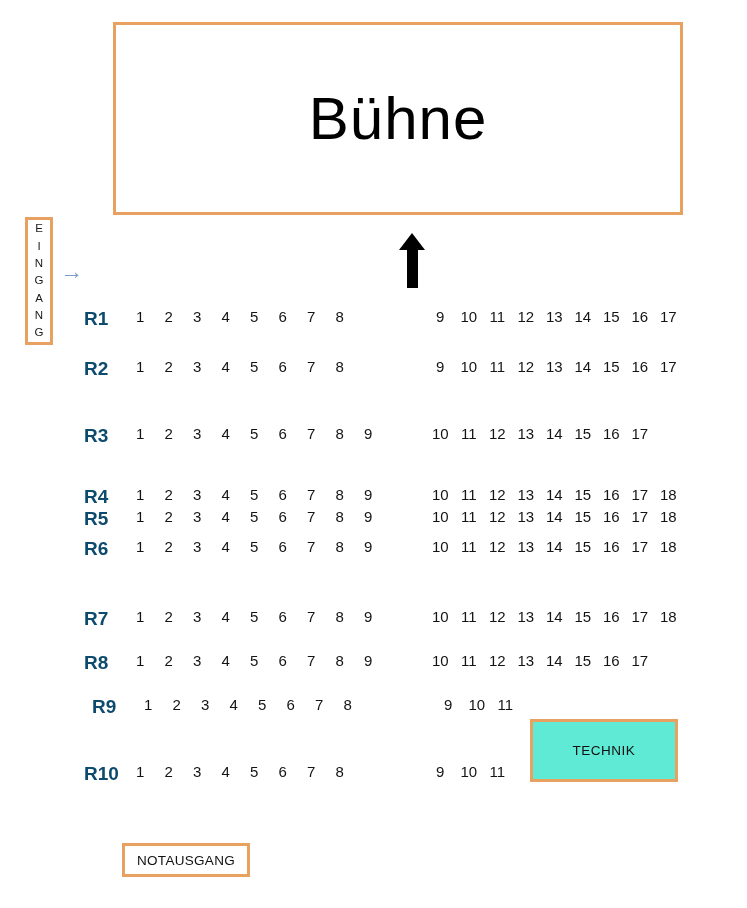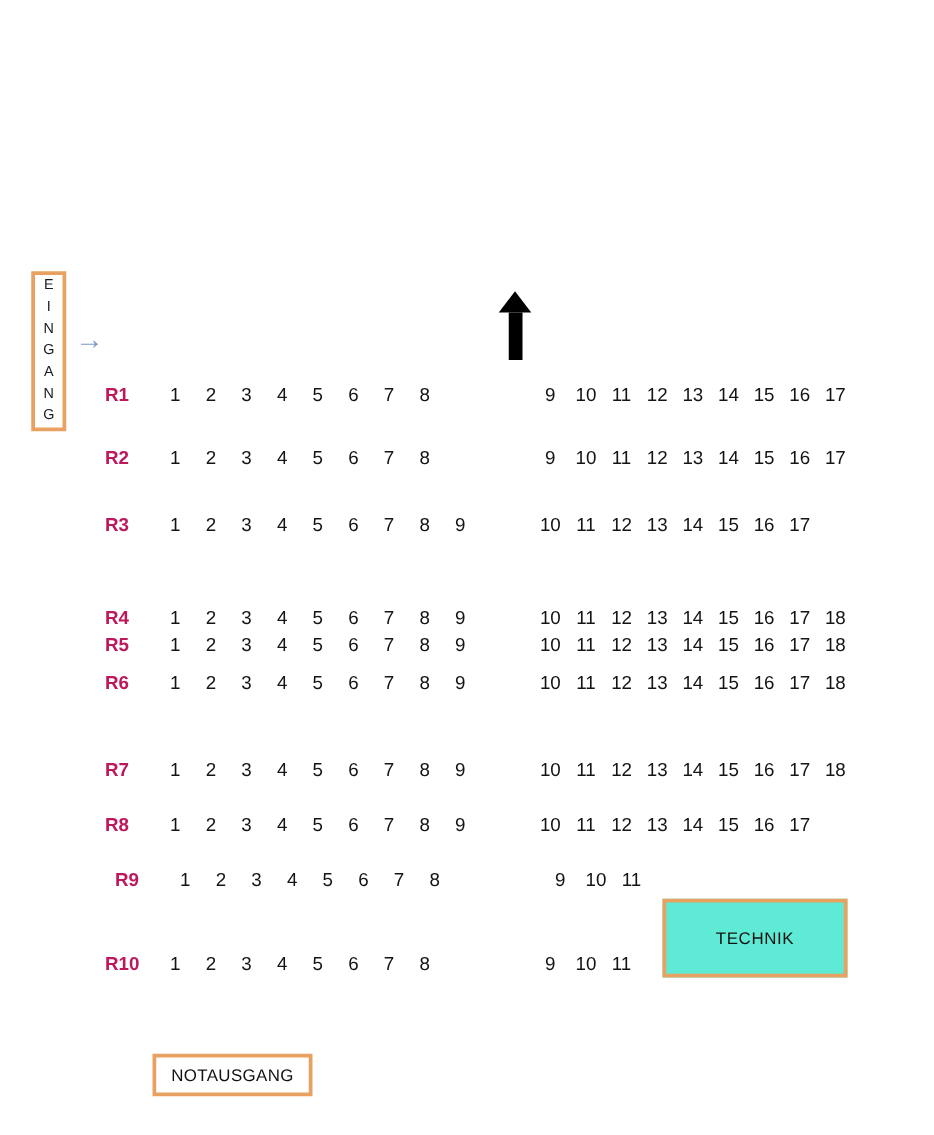--- a/index.html
+++ b/index.html
@@ -45,21 +45,21 @@
     width:0;height:0;margin:0 auto;
     border-left:13px solid transparent;
     border-right:13px solid transparent;
     border-bottom:17px solid var(--black-arrow,#000);
   }
   .stage-arrow .stem{width:11px;height:38px;background:var(--black-arrow,#000);margin:0 auto;}
   
   .seat-row{position:absolute;left:0;width:747px;height:20px;}
   .row-label{
     position:absolute;left:84px;top:0;width:44px;
-    font-weight:bold;font-size:15px;color:#be185d;
+    font-weight:bold;font-size:19px;color:#0c4a6e;
   }
   .block{position:absolute;top:0;display:flex;}
   .left-block{left:126px;}
   .right-block{left:426px;}
   .seat{width:28.5px;text-align:center;font-size:15px;color:#141414;}
   
   .technik-box{
     position:absolute;left:530px;top:719px;
     width:142px;height:57px;
     border:3px solid var(--box-border,#E9A161);
@@ -76,20 +76,23 @@
     background:#fff;
     margin-top:8px;
   }
   .notausgang-label{font-size:13.5px;color:#111;letter-spacing:.3px;}
 </style>
 </head>
 <body>
 
 <div class="page">
 
+  <div class="stage-box">
+    <div class="stage-label">Bühne</div>
+  </div>
 
   <div class="entrance-box">
     <div class="entrance-label">
         <div>E</div>
         <div>I</div>
         <div>N</div>
         <div>G</div>
         <div>A</div>
         <div>N</div>
         <div>G</div>
@@ -145,21 +148,21 @@
           <div class="seat">10</div>
           <div class="seat">11</div>
           <div class="seat">12</div>
           <div class="seat">13</div>
           <div class="seat">14</div>
           <div class="seat">15</div>
           <div class="seat">16</div>
           <div class="seat">17</div>
         </div>
       </div>
-      <div class="seat-row" style="top: 412px;">
+      <div class="seat-row" style="top: 425px;">
         <div class="row-label">R3</div>
         <div class="block left-block">
           <div class="seat">1</div>
           <div class="seat">2</div>
           <div class="seat">3</div>
           <div class="seat">4</div>
           <div class="seat">5</div>
           <div class="seat">6</div>
           <div class="seat">7</div>
           <div class="seat">8</div>

